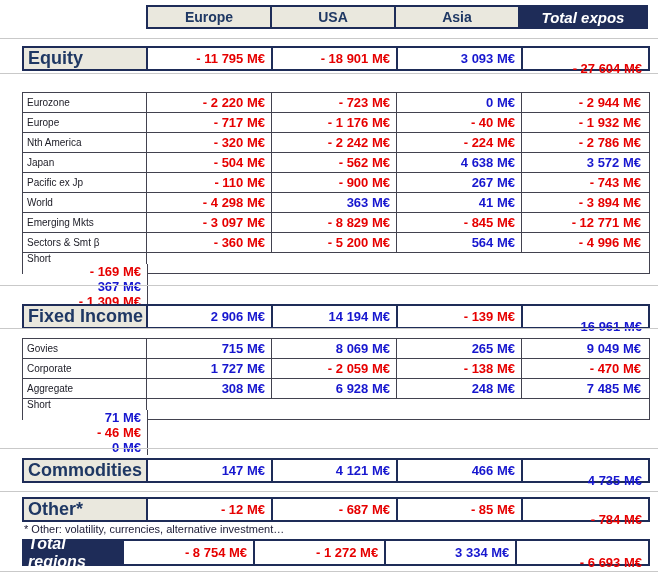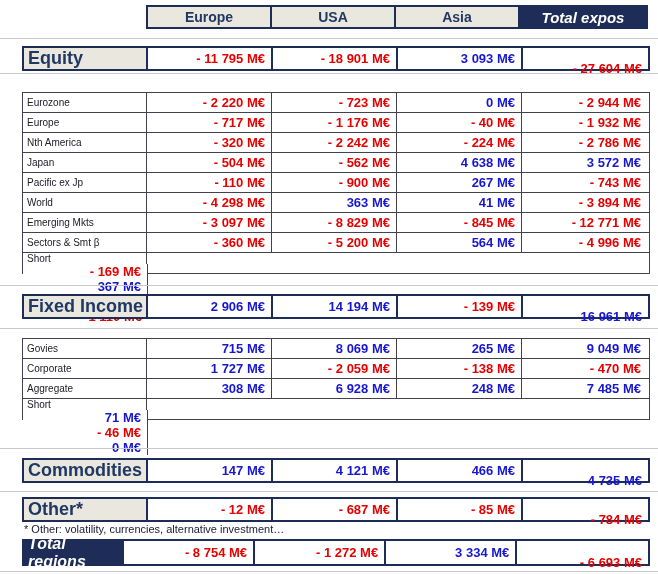--- a/index.html
+++ b/index.html
@@ -175,21 +175,21 @@
     <div class="lcell">Short</div>
     <div class="vcell neg">- 169 M€</div>
     <div class="vcell pos">367 M€</div>
     <div class="vcell neg">- 1 309 M€</div>
     <div class="vcell neg">- 1 110 M€</div>
   </div>
 </div>
 
 <div class="sep" style="top:285px"></div>
 
-<div class="srow" style="top:294px">
+<div class="srow" style="top:304px">
   <div class="lcell">Fixed Income</div>
   <div class="vcell pos">2 906 M€</div>
   <div class="vcell pos">14 194 M€</div>
   <div class="vcell neg">- 139 M€</div>
   <div class="vcell pos">16 961 M€</div>
 </div>
 
 <div class="sep" style="top:328px"></div>
 
 <div class="dblock" style="top:338px">

